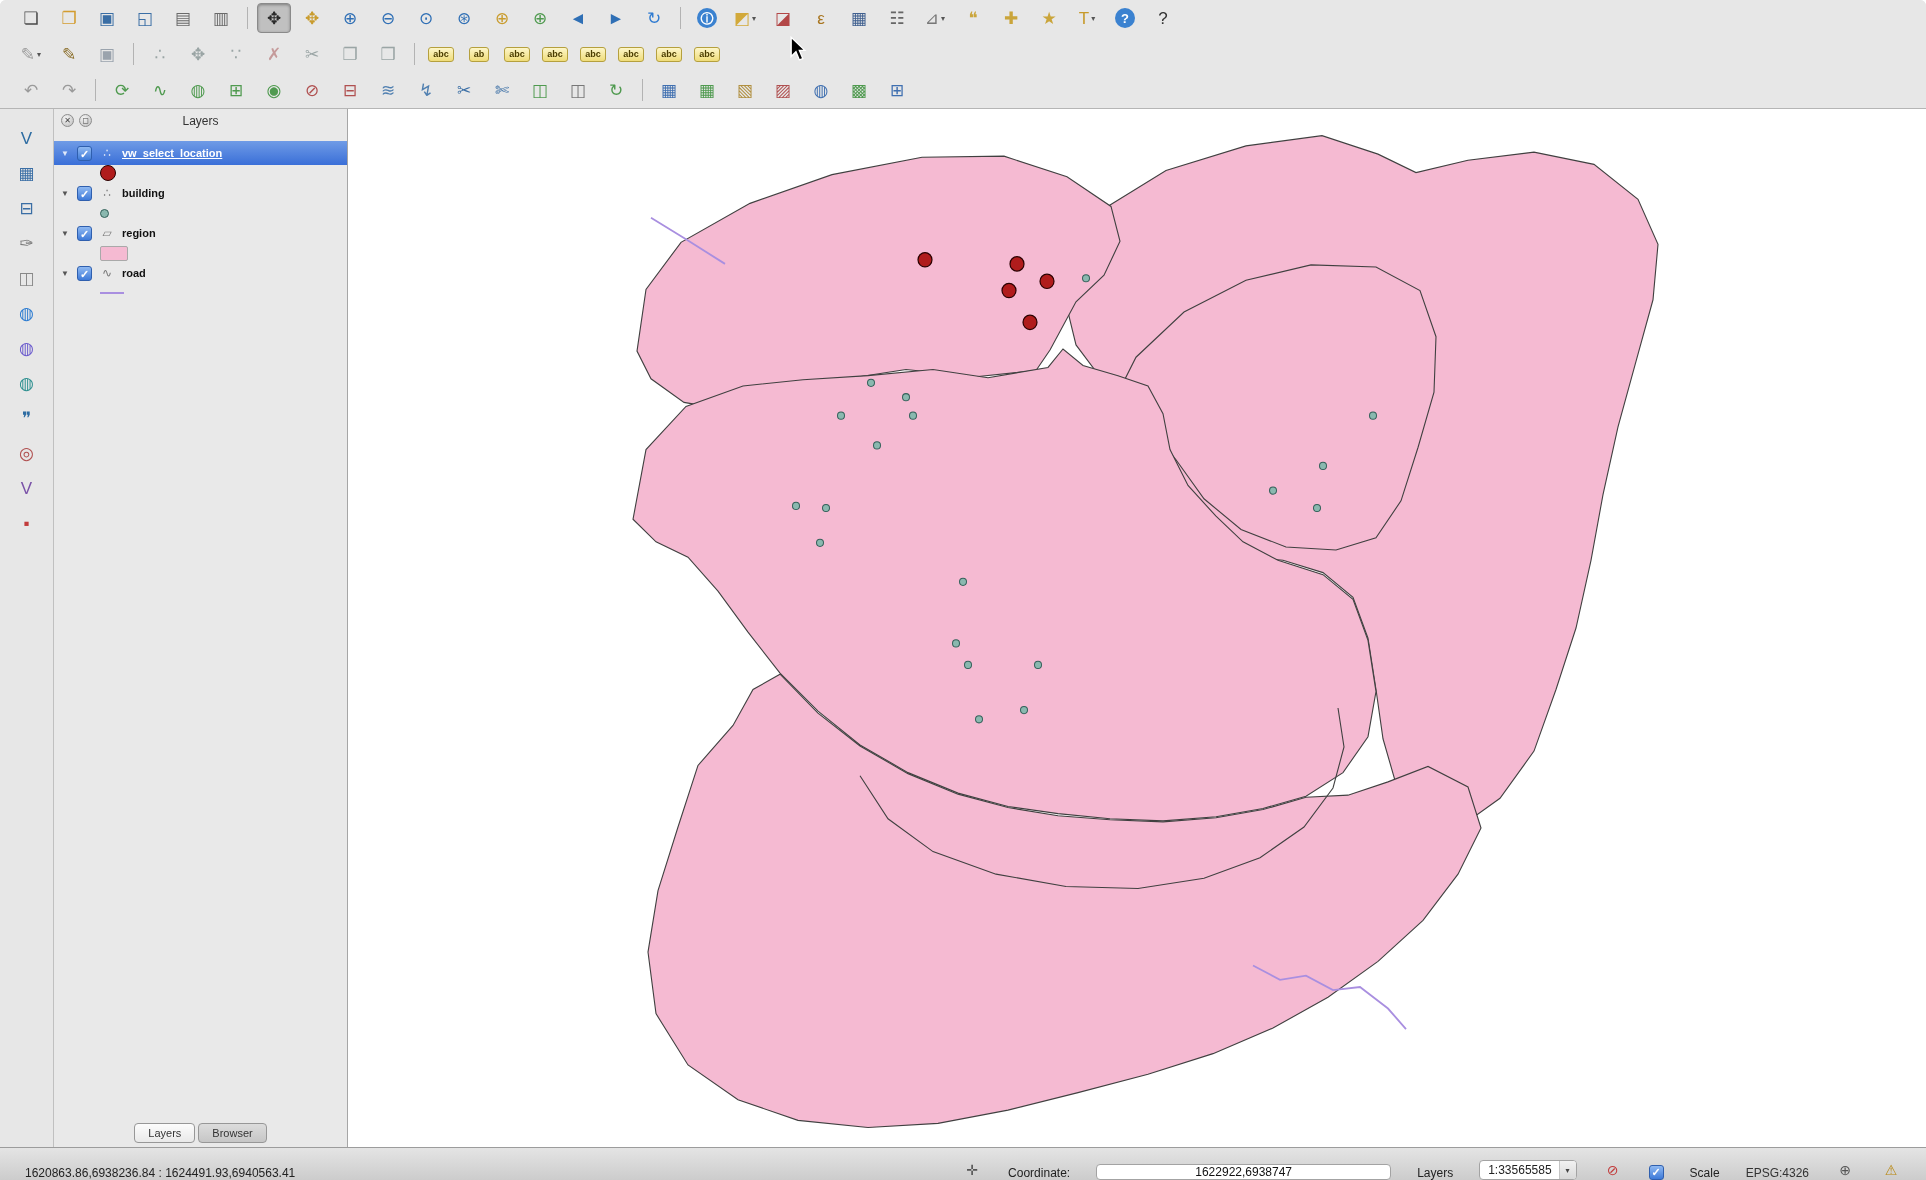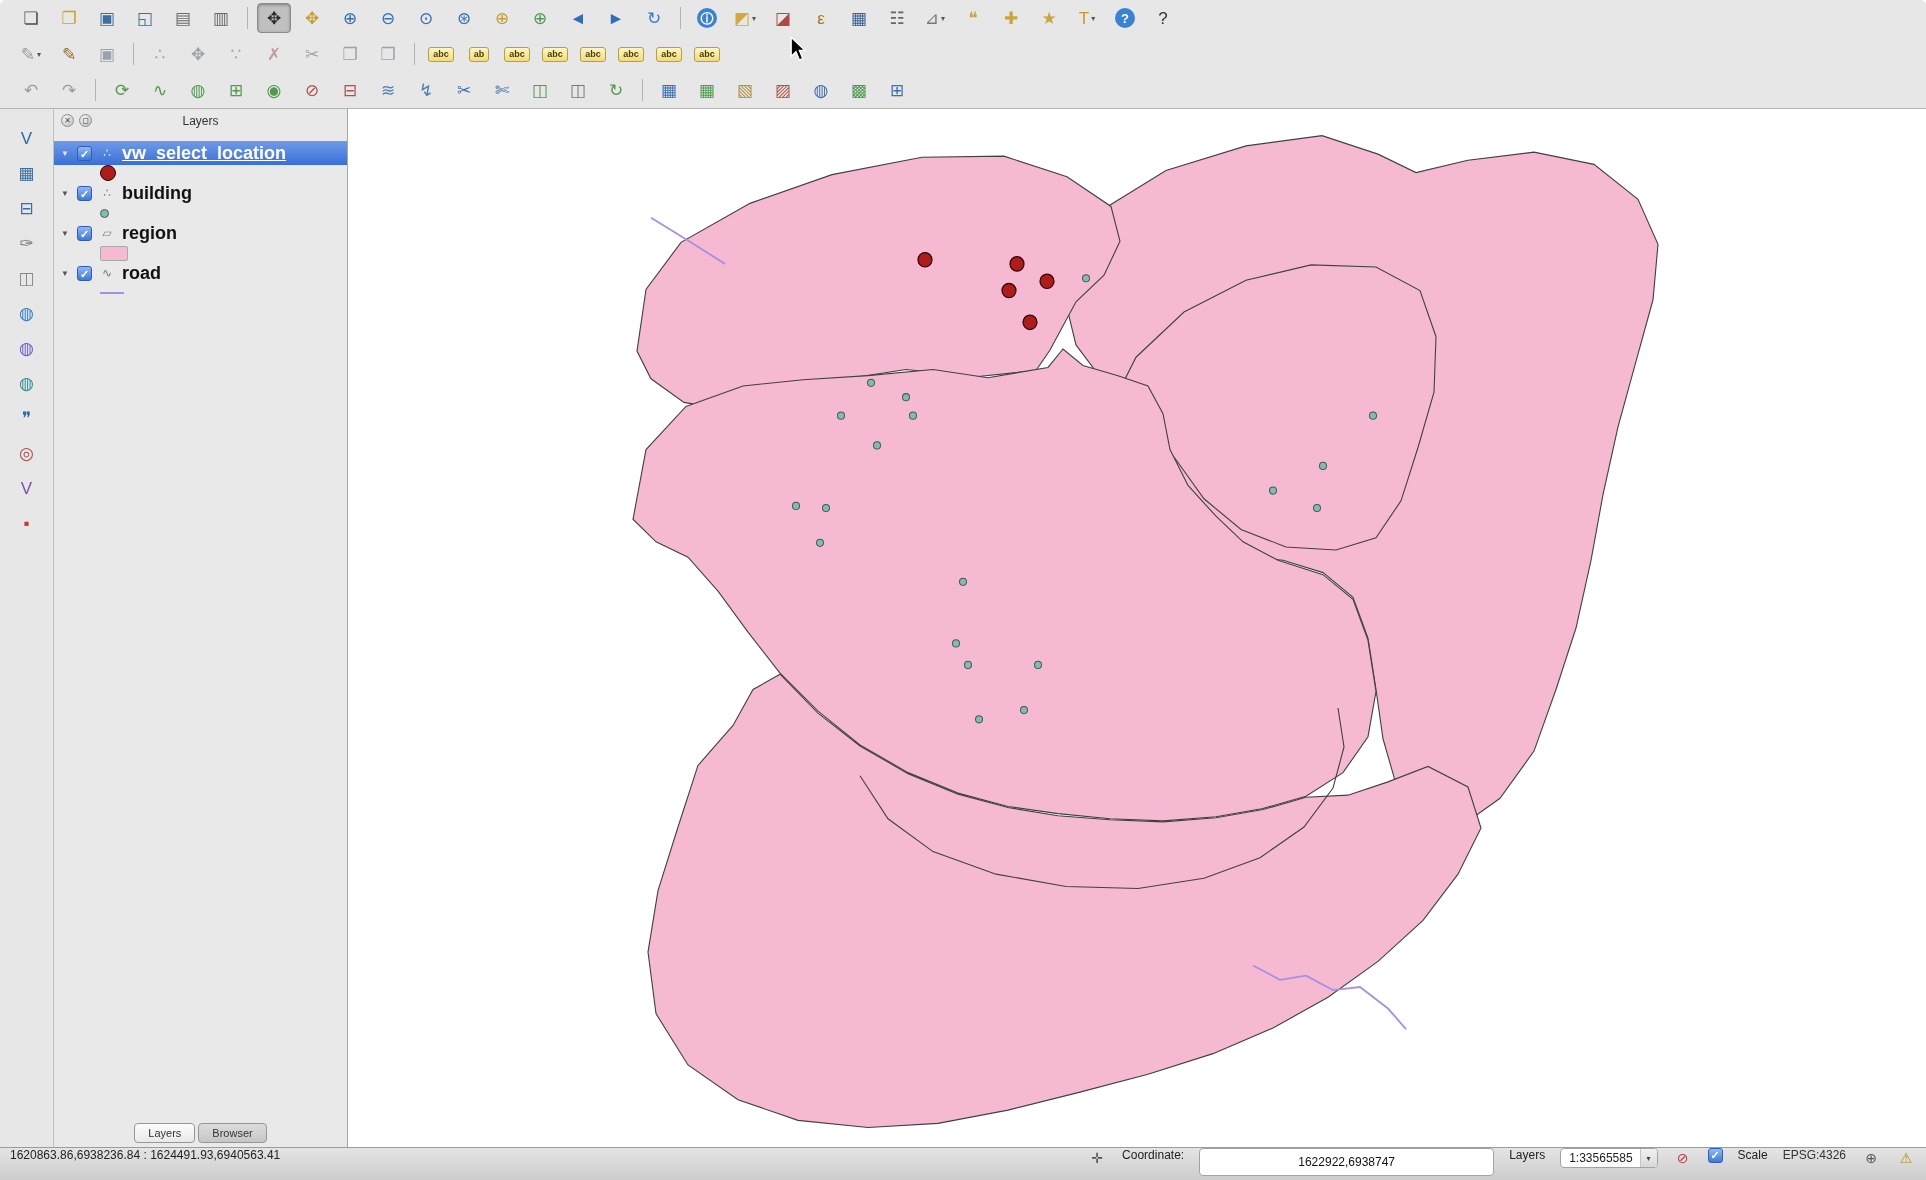--- a/index.html
+++ b/index.html
@@ -28,34 +28,34 @@
   .pbtns{position:absolute;left:7px;top:5px;display:flex;gap:5px;}
   .pbtn{width:13px;height:13px;border-radius:50%;background:radial-gradient(circle at 35% 30%,#f4f4f4,#bdbdbd);border:1px solid #8d8d8d;box-sizing:border-box;font-size:8px;line-height:11px;text-align:center;color:#444;}
   .tree{flex:1;padding-top:8px;overflow:hidden;}
   .lrow{height:24px;display:flex;align-items:center;padding-left:6px;gap:7px;}
   .lrow.sel{background:linear-gradient(#6f9be6,#3a6fd8);}
   .expander{font-size:8px;color:#555;width:10px;text-align:center;}
   .lrow.sel .expander{color:#dfe8fa;}
   .cbx{width:15px;height:15px;border-radius:3px;background:linear-gradient(#8fb9f2,#3e7ad8);border:1px solid #2f5fae;color:#fff;font-size:11px;line-height:14px;text-align:center;font-weight:bold;box-sizing:border-box;flex:0 0 15px;}
   .geom{font-size:12px;color:#777;width:16px;text-align:center;}
   .lrow.sel .geom{color:#e8eef8;}
-  .llabel{font-size:18px;color:#111;font-weight:bold;}
+  .llabel{font-size:11px;color:#111;font-weight:bold;}
   .lrow.sel .llabel{color:#fff;text-decoration:underline;}
   .lsym{height:16px;padding-left:46px;display:flex;align-items:center;}
   .ptabs{flex:0 0 28px;display:flex;align-items:center;justify-content:center;gap:3px;}
   .ptab{font-size:11px;padding:3px 13px;border:1px solid #979797;border-radius:4px;background:linear-gradient(#dcdcdc,#c6c6c6);color:#333;}
   .ptab.active{background:linear-gradient(#fcfcfc,#e9e9e9);}
   .canvas{flex:1;position:relative;background:#fff;}
   .canvas svg{position:absolute;inset:0;width:100%;height:100%;}
   
-  .statusbar{flex:0 0 33px;background:linear-gradient(#e4e4e4,#cccccc);border-top:1px solid #9c9c9c;display:flex;align-items:flex-start;font-size:12px;color:#222;padding:0 10px;gap:15px;box-sizing:border-box;}
+  .statusbar{flex:0 0 33px;background:linear-gradient(#e4e4e4,#cccccc);border-top:1px solid #9c9c9c;display:flex;align-items:flex-end;font-size:12px;color:#222;padding:0 25px;gap:26px;box-sizing:border-box;}
   .spacer{flex:1;}
   .sbbtn{min-width:20px;height:20px;display:flex;align-items:center;justify-content:center;font-size:14px;color:#555;}
   .sblabel{color:#222;}
-  .sb-input{background:#fff;border:1px solid #a3a3a3;border-radius:4px;height:28px;width:295px;text-align:center;font-size:12px;font-family:"Liberation Sans",sans-serif;color:#111;box-sizing:border-box;}
+  .sb-input{background:#fff;border:1px solid #a3a3a3;border-radius:4px;height:16px;width:295px;text-align:center;font-size:12px;font-family:"Liberation Sans",sans-serif;color:#111;box-sizing:border-box;}
   .sb-combo{background:#fff;border:1px solid #a3a3a3;border-radius:4px;height:20px;display:flex;align-items:center;font-size:12px;padding-left:8px;box-sizing:border-box;}
   .combo-arrow{width:16px;height:100%;display:flex;align-items:center;justify-content:center;font-size:8px;color:#444;border-left:1px solid #c4c4c4;margin-left:7px;background:linear-gradient(#f2f2f2,#d8d8d8);border-radius:0 3px 3px 0;}
   .sb-check{width:15px;height:15px;border-radius:3px;background:linear-gradient(#8fb9f2,#3e7ad8);border:1px solid #2f5fae;color:#fff;font-size:11px;line-height:13px;text-align:center;font-weight:bold;box-sizing:border-box;}
   .crs{color:#333;}
   .cursor{position:absolute;left:789px;top:36px;z-index:60;}
 </style>
 </head>
 <body>
 
 <div class="window">

